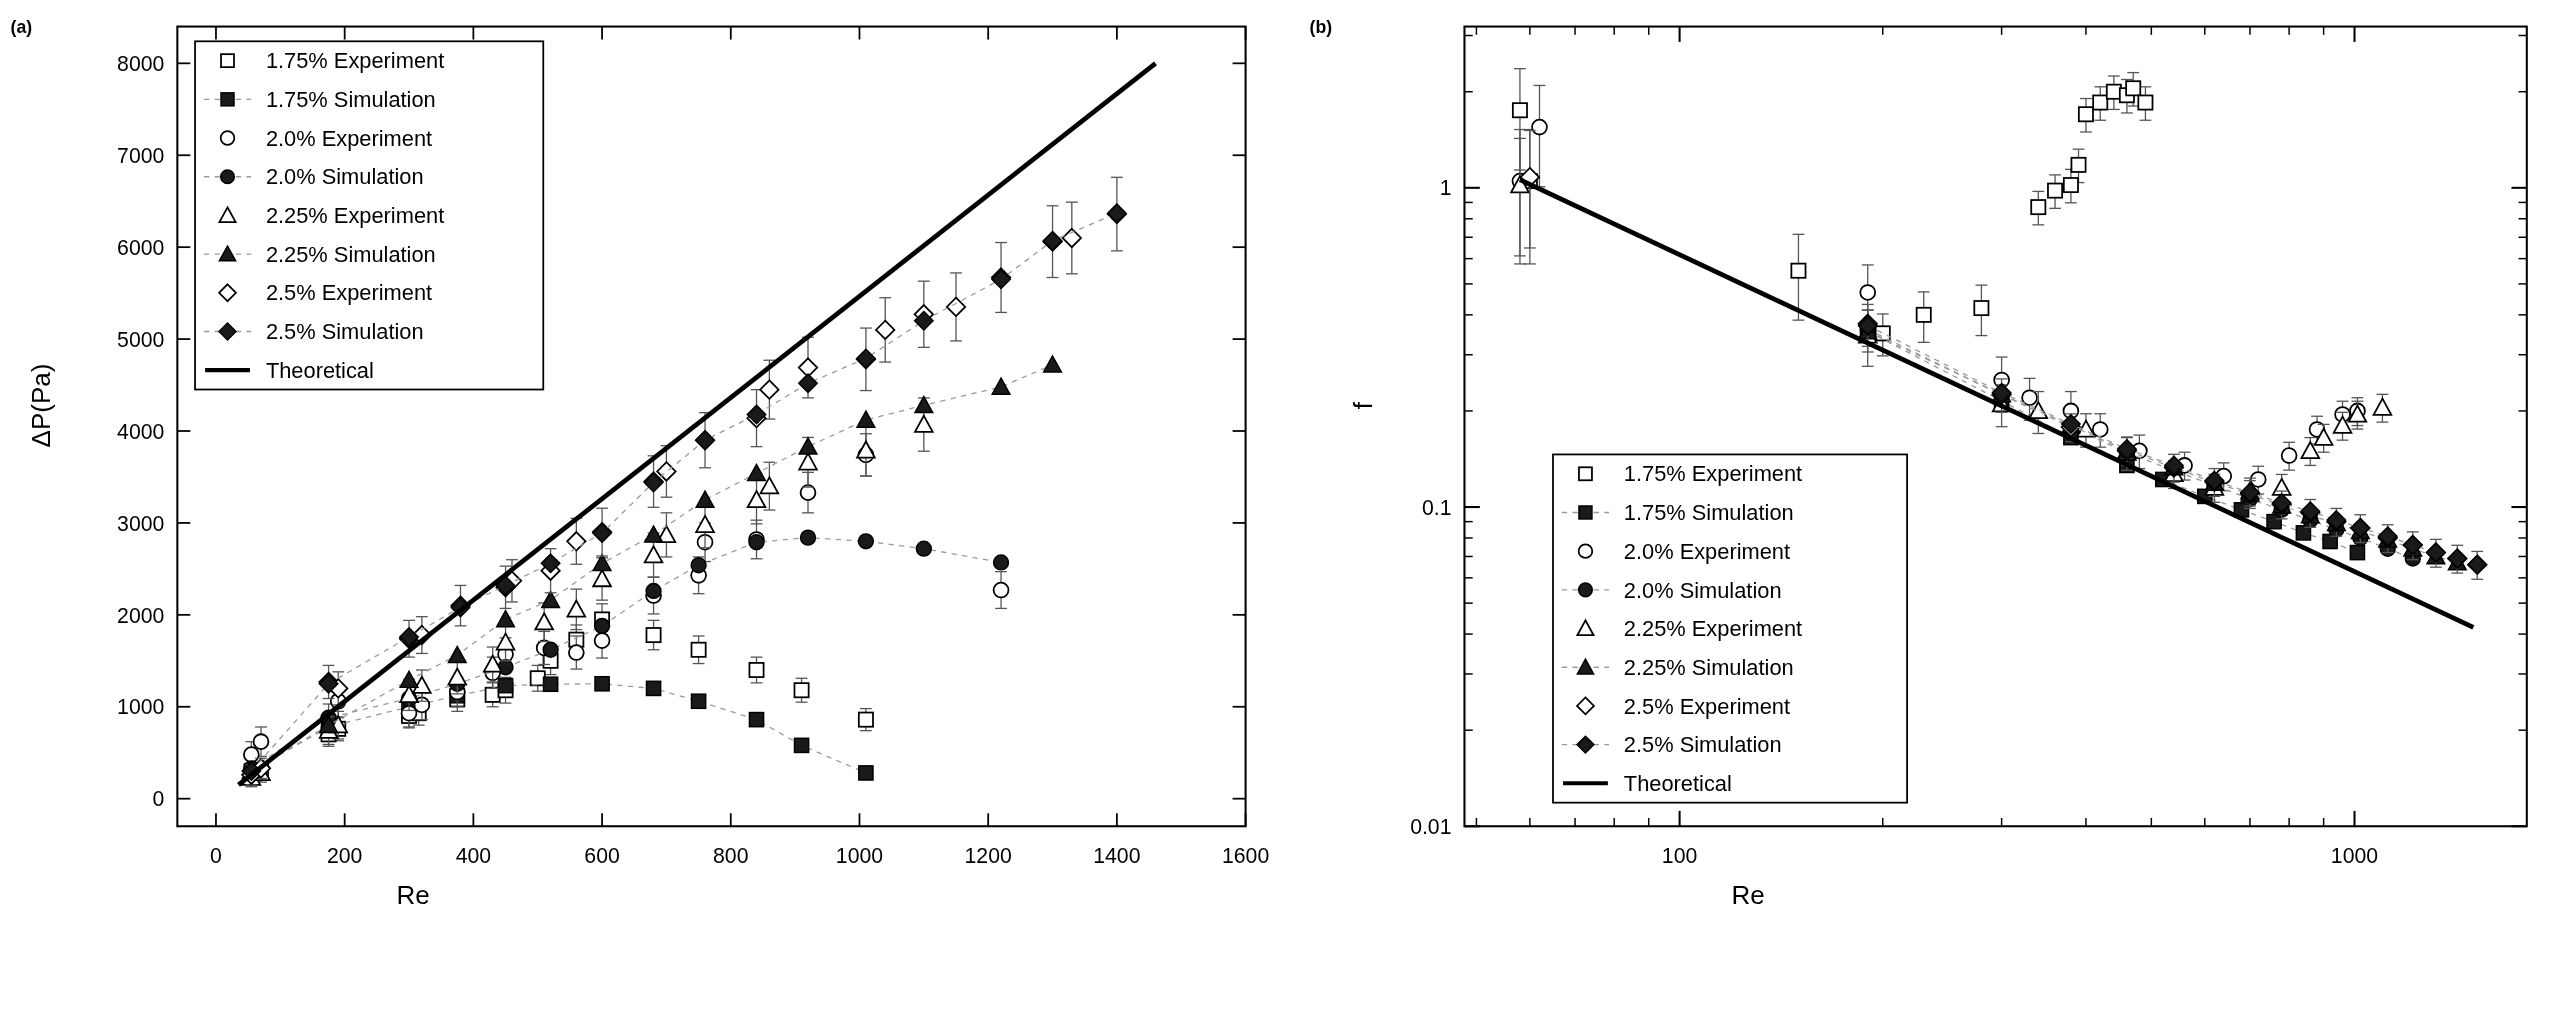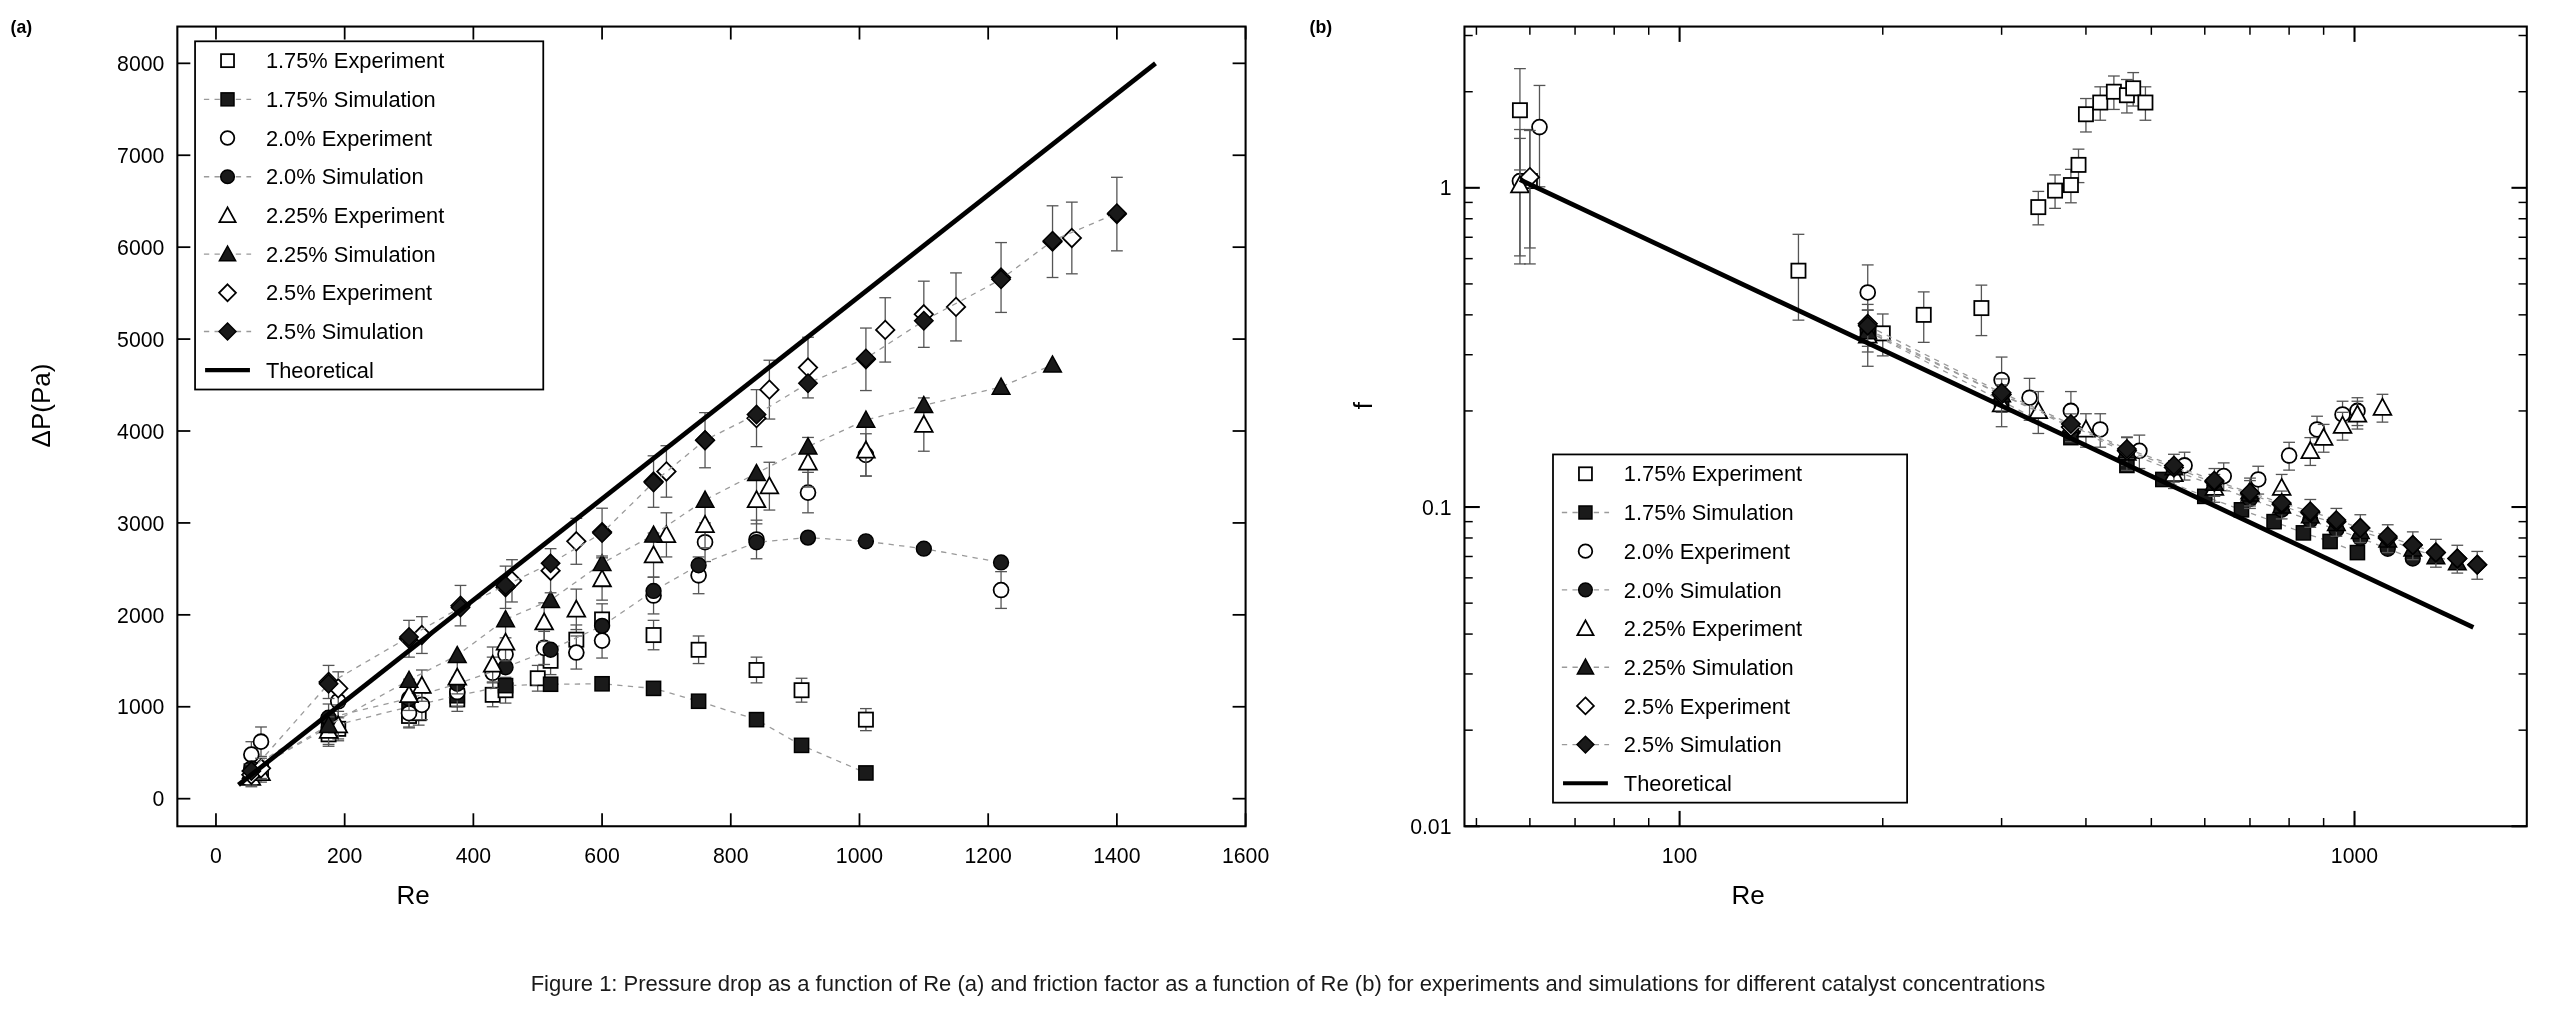--- a/index.html
+++ b/index.html
@@ -1001,15 +1001,14 @@
           <g>
             <line x1="447" y1="1327.2222222222222" x2="523" y2="1327.2222222222222" stroke="#000" stroke-width="7"></line>
             <text x="550" y="1340.2222222222222" class="legend-text">Theoretical</text>
           </g>
         </g>
       </svg>
     <div class="axis-label" style="left:331px;top:880px;width:236px;">Re</div>
     <div class="axis-label axis-label-y" style="left:-23.6px;top:390px;width:177px;transform:rotate(-90deg);">f</div>
   </div>
 
-  <div class="caption">Figure 1: Pressure drop as a function of Re (a) and friction factor as a function of Re (b) for experiments and simulations for different catalyst concentrations</div>
 </div>
 
 
 </body></html>

